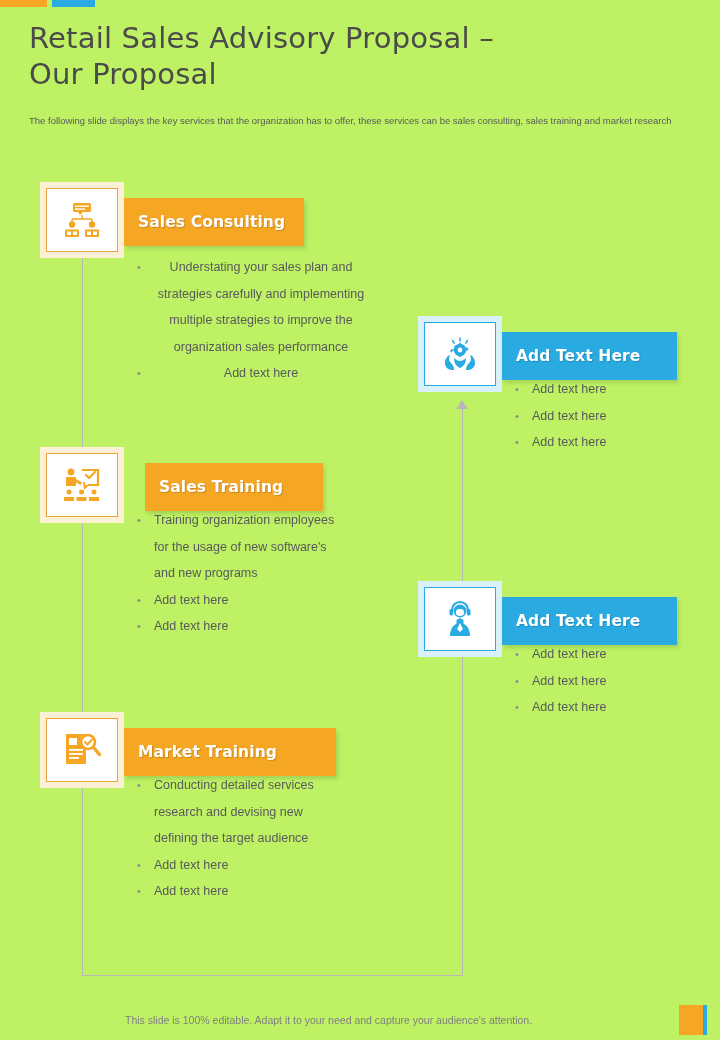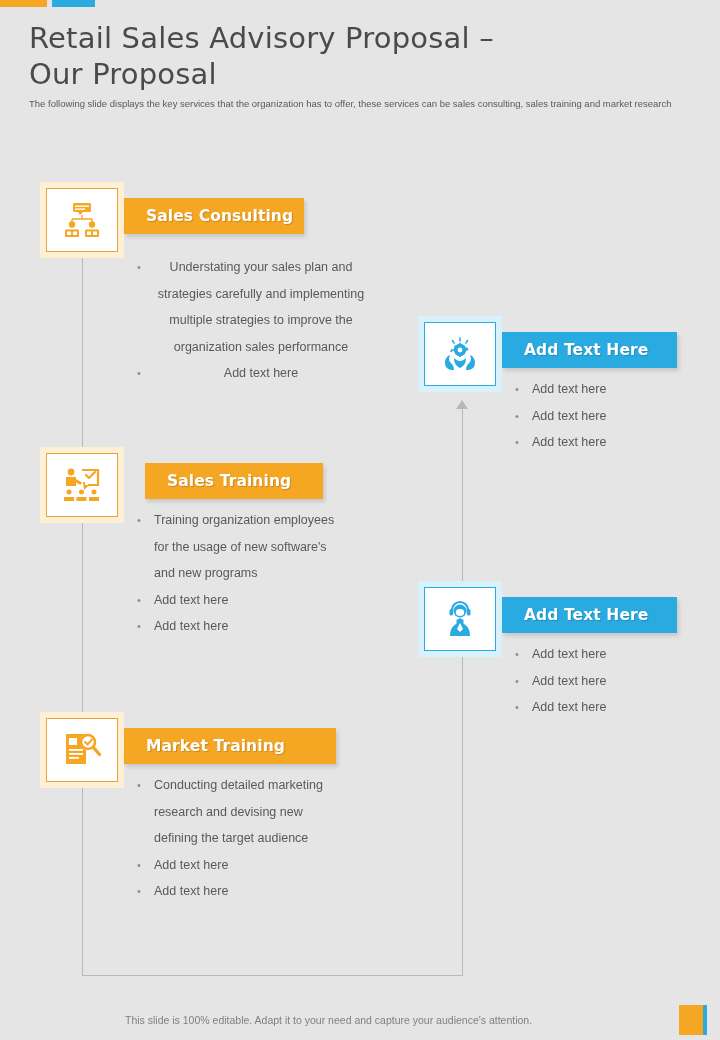--- a/index.html
+++ b/index.html
@@ -9,21 +9,21 @@
     height: 1040px;
     background: #ffffff;
     font-family: "Liberation Sans", sans-serif;
     overflow: hidden;
   }
 
   .slide {
     position: relative;
     width: 720px;
     height: 1040px;
-    background: #e5e5e5;
+    background: #bef264;
     text-decoration: underline;
   }
 
   
   .top-mark-orange {
     position: absolute;
     left: 0; top: 0;
     width: 47px; height: 7px;
     background: #F5A623;
   }
@@ -38,21 +38,21 @@
   .header { position: absolute; left: 29px; top: 20px; width: 660px; }
   .title {
     font-size: 29px;
     line-height: 36px;
     color: #4a4a4a;
     font-weight: 400;
     letter-spacing: 0.2px;
     font-family: "DejaVu Sans", sans-serif;
   }
   .subtitle {
-    margin-top: 5px;
+    margin-top: 22px;
     font-size: 9.5px;
     line-height: 13px;
     color: #58595b;
     max-width: 662px;
   }
 
   
   .line-left-v {
     position: absolute;
     left: 82px; top: 243px;
@@ -99,24 +99,24 @@
     align-items: center;
     justify-content: center;
   }
   .icon-frame.orange .icon-inner { border: 1px solid #E8A33D; }
   .icon-frame.blue   .icon-inner { border: 1px solid #29ABE2; }
 
   .icon-inner svg { display: block; }
 
   .title-bar {
     position: absolute;
-    height: 36px;
+    height: 48px;
     display: flex;
     align-items: center;
-    padding-left: 22px;
+    padding-left: 14px;
     box-shadow: 2px 3px 4px rgba(0,0,0,0.13);
   }
   .title-bar.orange { background: #F5A623; }
   .title-bar.blue   { background: #29ABE2; }
   .title-bar span {
     color: #ffffff;
     font-size: 15.5px;
     font-weight: bold;
     letter-spacing: 0.1px;
     text-shadow: 1px 1px 1px rgba(0,0,0,0.18);
@@ -262,21 +262,21 @@
             <path d="M23 11 l2.5 2.5 l4.5 -5" stroke="#F5A623" stroke-width="2" fill="none" stroke-linecap="round" stroke-linejoin="round"></path>
           </svg>
         </span>
       </div>
     </div>
     <div class="title-bar orange" style="left:84px; top:16px; width:212px;">
       <span>Market Training</span>
     </div>
     <div class="bullets" style="left:93px; top:60px; width:205px;">
       <ul>
-        <li>Conducting detailed marketing research and devising new defining the target audience</li>
+        <li>Conducting detailed services research and devising new defining the target audience</li>
         <li>Add text here</li>
         <li>Add text here</li>
       </ul>
     </div>
   </div>
 
   <div class="card" style="left:418px; top:316px; width:290px;">
     <div class="icon-frame blue">
       <div class="icon-inner">
         <span>

